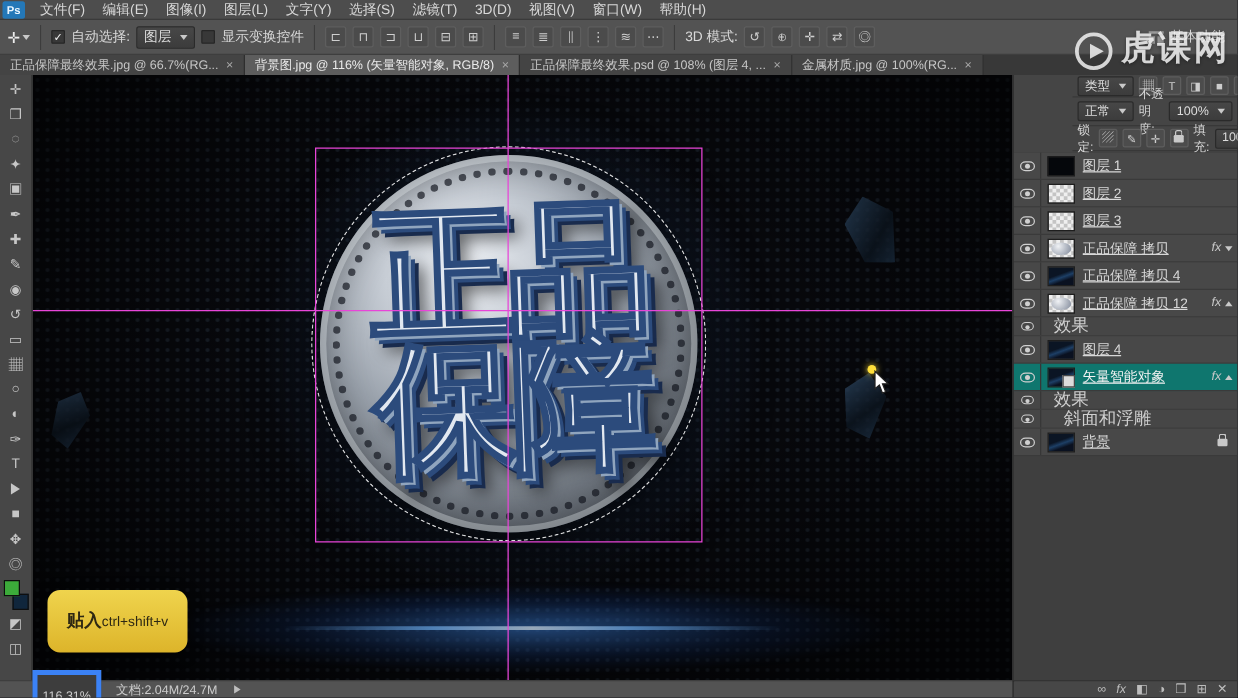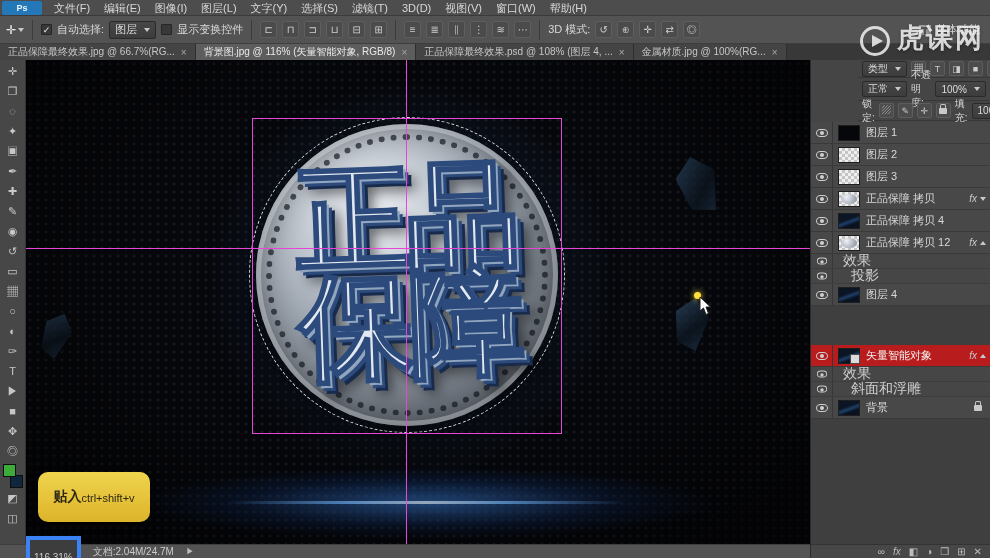--- a/index.html
+++ b/index.html
@@ -1,21 +1,21 @@
 <!DOCTYPE html>
 <html lang="zh"><head>
 <meta charset="utf-8">
 <style>
   * { margin:0; padding:0; box-sizing:border-box; }
   html,body { width:990px; height:558px; overflow:hidden; }
   body { position:relative; background:#535353; font-family:"Liberation Sans", sans-serif; font-size:11px; color:#d8d8d8; user-select:none; }
 
   
   .menubar { position:absolute; left:0; top:0; width:990px; height:16px; background:#4d4d4d; border-bottom:1px solid #3a3a3a; display:flex; align-items:center; z-index:30; }
-  .pslogo { width:40px; height:14px; margin:0 5px 0 2px; background:#2478b8; color:#eaf6ff; font-size:9px; font-weight:bold; display:flex; align-items:center; justify-content:center; border-radius:2px; }
+  .pslogo { width:18px; height:14px; margin:0 5px 0 2px; background:#2478b8; color:#eaf6ff; font-size:9px; font-weight:bold; display:flex; align-items:center; justify-content:center; border-radius:2px; }
   .menu-item { padding:16px 7px; line-height:16px; cursor:default; white-space:nowrap; }
 
   .optionsbar { position:absolute; left:0; top:16px; width:990px; height:28px; background:#535353; border-bottom:1px solid #3e3e3e; display:flex; align-items:center; gap:5px; padding:0 6px; z-index:25; }
   .sep { width:1px; height:20px; background:#636363; border-right:1px solid #3c3c3c; margin:0 3px; flex:none; }
   .tool-cur { font-size:12px; color:#ececec; display:flex; align-items:center; gap:2px; }
   .checkbox { width:11px; height:11px; background:#383838; border:1px solid #262626; border-radius:1px; display:inline-flex; align-items:center; justify-content:center; font-size:9px; color:#efefef; flex:none; }
   .checkbox.checked::after { content:"✓"; }
   .field { background:linear-gradient(#474747,#3c3c3c); border:1px solid #2a2a2a; border-radius:2px; height:18px; display:inline-flex; align-items:center; padding:0 5px; gap:7px; color:#dcdcdc; white-space:nowrap; }
   .car { width:0; height:0; border-left:3.5px solid transparent; border-right:3.5px solid transparent; border-top:4px solid #c9c9c9; flex:none; }
   .car.up { border-top:none; border-bottom:4px solid #c9c9c9; }
@@ -74,33 +74,33 @@
   .dock { position:absolute; left:810px; top:60px; width:180px; height:484px; background:#454545; border-left:1px solid #2b2b2b; z-index:20; font-size:10px;padding-left:47px; }
   .drow { display:flex; align-items:center; gap:4px; padding:0 4px; }
   .filter-row { height:18px; border-bottom:1px solid #383838; }
   .blend-row { height:23px; border-bottom:1px solid #383838; }
   .lock-row { height:20px; border-bottom:1px solid #383838; }
   .mini-ico { width:15px; height:15px; background:#4c4c4c; border:1px solid #5d5d5d; border-radius:2px; display:inline-flex; align-items:center; justify-content:center; font-size:9px; color:#cdcdcd; flex:none; }
   .dock .field { height:16px; font-size:10px; }
 
   .layers-list { position:absolute; left:0; top:62px; right:0; bottom:0; background:#3f3f3f; display:flex; flex-direction:column; overflow:hidden; }
   .lrow { display:flex; align-items:center; height:22px; background:#484848; border-bottom:1px solid #3a3a3a; padding-right:4px; flex:none; }
-  .lrow.sel { background:#b91c1c; color:#f2f2f2;margin-top:39px; }
+  .lrow.sel { background:#0f766e; color:#f2f2f2; }
   .erow { display:flex; align-items:center; height:15px; background:#464646; border-bottom:1px solid #3d3d3d; padding-right:4px; color:#cfcfcf; flex:none; }
   .eyecell { width:22px; align-self:stretch; border-right:1px solid #373737; display:flex; align-items:center; justify-content:center; flex:none; }
   .eye { width:12px; height:8px; border:1px solid #cfcfcf; border-radius:55%/75%; position:relative; }
   .eye::after { content:""; position:absolute; left:3px; top:1.5px; width:4px; height:4px; border-radius:50%; background:#cfcfcf; }
   .erow .eye { transform:scale(.85); }
   .thumb { width:22px; height:16px; margin:0 4px 0 5px; border:1px solid #1e1e1e; background:#0f141c; position:relative; flex:none; }
   .thumb.checker { background:conic-gradient(#c4c4c4 25%, #efefef 0 50%, #c4c4c4 0 75%, #efefef 0) 0 0/6px 6px; }
   .thumb.art::after { content:""; position:absolute; inset:2px; border-radius:50%; background:radial-gradient(circle at 35% 30%, #f0f2f5, #7e8folderable 0%, #80899a); background:radial-gradient(circle at 35% 30%, #f0f2f5, #7e8798); }
   .thumb.image { background:linear-gradient(160deg, #0b1524 40%, #1d3f66 55%, #0a1120 72%); }
   .thumb.dark { background:#05070b; }
   .thumb.smart::before { content:""; position:absolute; right:-1px; bottom:-1px; width:8px; height:8px; background:#dcdcdc; border:1px solid #4a4a4a; z-index:2; }
-  .lname { margin-left:2px; font-size:11px; white-space:nowrap; overflow:hidden; }
+  .lname { margin-left:2px; font-size:11px; white-space:nowrap; overflow:hidden;text-decoration:underline; }
   .fxcell { margin-left:auto; display:flex; align-items:center; gap:3px; color:#c9c9c9; font-style:italic; font-size:10px; }
   .elabel { margin-left:10px; font-size:14px; }
   .plock { width:8px; height:6px; background:#c9c9c9; border-radius:1px; position:relative; flex:none; }
   .plock::before { content:""; position:absolute; left:1px; top:-4px; width:4px; height:4px; border:1.5px solid #c9c9c9; border-bottom:none; border-radius:2px 2px 0 0; }
   .row-lock { margin-left:auto; margin-right:4px; }
 
   
   .statusbar { position:absolute; left:0; top:544px; width:810px; height:14px; background:#535353; border-top:1px solid #3e3e3e; display:flex; align-items:center; gap:12px; padding-left:26px; font-size:10px; color:#cccccc; z-index:30; }
   .zoomfield { background:#3d3d3d; border:4px solid #3b82f6; padding:12px 4px; height:12px; line-height:11px; }
   .play { font-size:8px; color:#bdbdbd; }
@@ -338,26 +338,20 @@
           <span>fx</span>
           <span class="car up"></span>
         </span>
     </div>
     <div class="erow">
       <span class="eyecell">
           <span class="eye"></span>
         </span>
       <span class="elabel">效果</span>
     </div>
-    <div class="erow">
-      <span class="eyecell">
-          <span class="eye"></span>
-        </span>
-      <span class="elabel" style="margin-left:18px">投影</span>
-    </div>
     <div class="lrow">
       <span class="eyecell">
           <span class="eye"></span>
         </span>
       <span class="thumb image"></span>
       <span class="lname">图层 4</span>
     </div>
     <div class="lrow sel">
       <span class="eyecell">
           <span class="eye"></span>

